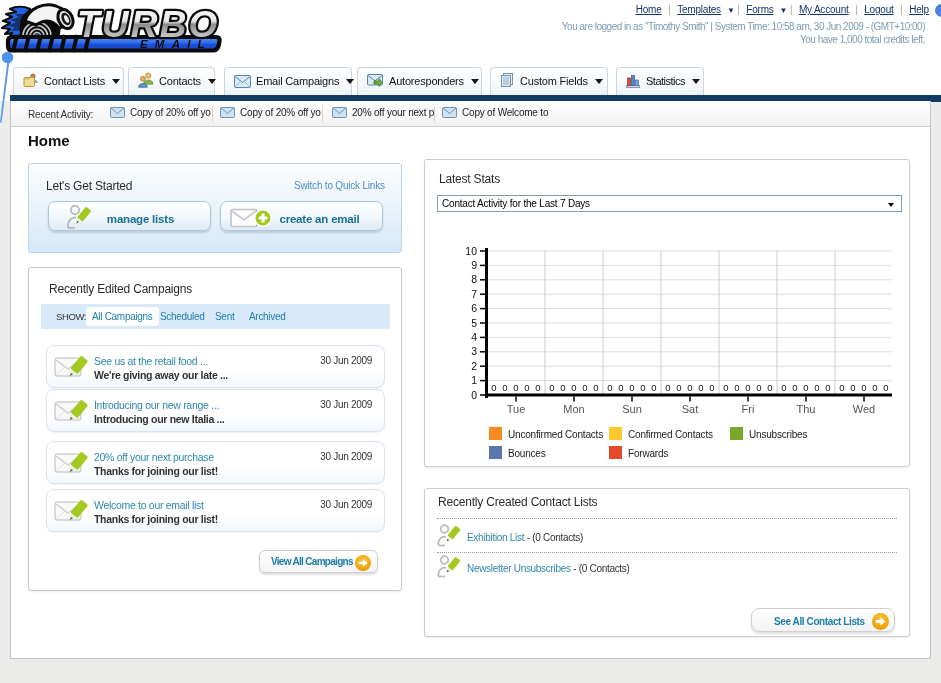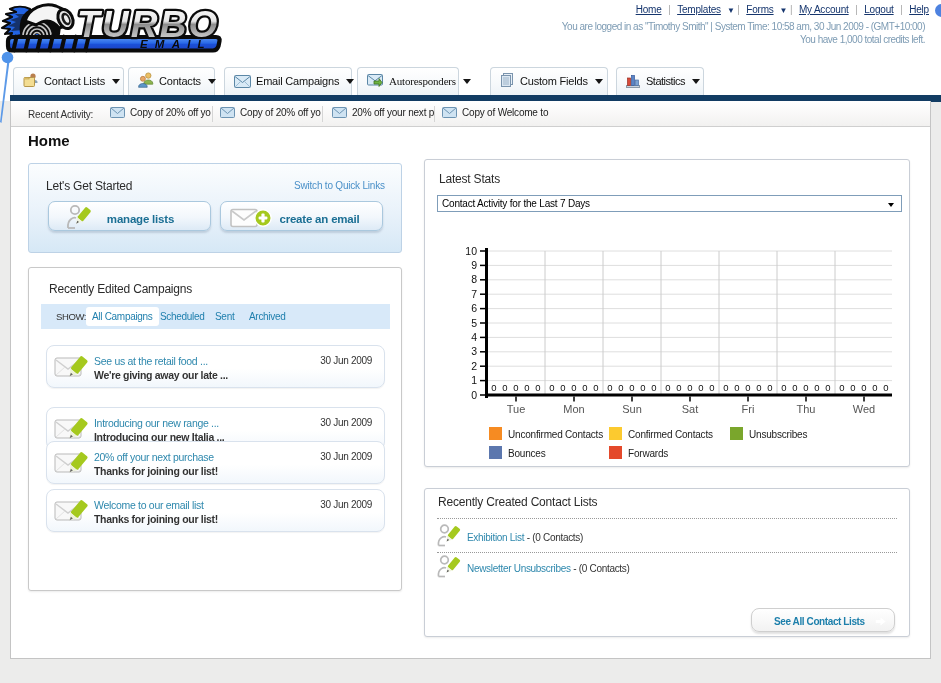--- a/index.html
+++ b/index.html
@@ -136,21 +136,21 @@
           <circle cx="10.3" cy="3.6" r="2.7" fill="#ecc064" stroke="#b08a38" stroke-width="0.7"></circle>
           <path d="M5.8 11.5 C5.8 6.8 14.8 6.8 14.8 11.5 L14.8 12.2 L5.8 12.2 Z" fill="#8db54e" stroke="#5f8430" stroke-width="0.7"></path>
           <circle cx="4.9" cy="6.8" r="2.5" fill="#e8a766" stroke="#b5763a" stroke-width="0.7"></circle>
           <path d="M0.6 14.8 C0.6 10.4 9.2 10.4 9.2 14.8 L9.2 15.3 L0.6 15.3 Z" fill="#5b97c9" stroke="#39648c" stroke-width="0.7"></path>
         </svg></span>Contacts<span class="arr"></span></div>
   <div class="tab" style="left:224px;width:128px;"><span class="ic"><svg width="17" height="13" viewBox="0 0 17 13">
           <rect x="0.5" y="0.5" width="16" height="12" rx="1" fill="#d9eaf6" stroke="#5b87a6"></rect>
           <path d="M1 1.5 L8.5 7.5 L16 1.5" fill="none" stroke="#5b87a6"></path>
           <path d="M1 12 L6.5 6.5 M16 12 L10.5 6.5" fill="none" stroke="#9cbcd4"></path>
         </svg></span>Email Campaigns<span class="arr"></span></div>
-  <div class="tab" style="left:357px;width:102px;font-family:Liberation Serif, serif;"><span class="ic"><svg width="17" height="14" viewBox="0 0 17 14">
+  <div class="tab" style="left:357px;width:125px;"><span class="ic"><svg width="17" height="14" viewBox="0 0 17 14">
           <rect x="0.5" y="0.5" width="15" height="10.5" rx="1" fill="#d9eaf6" stroke="#5b87a6"></rect>
           <path d="M1 1.5 L8 6.8 L15 1.5" fill="none" stroke="#5b87a6"></path>
           <path d="M9 8 L14 8 L14 5.5 L17 9.5 L14 13.5 L14 11 L9 11 Z" fill="#6db33f" stroke="#3f7420" stroke-width="0.8" transform="translate(-2 -1)"></path>
         </svg></span>Autoresponders<span class="arr"></span></div>
   <div class="tab" style="left:490px;width:118px;"><span class="ic"><svg width="15" height="15" viewBox="0 0 15 15">
           <rect x="3.5" y="0.5" width="9" height="11" fill="#e8f0f8" stroke="#7a94ad"></rect>
           <rect x="1.5" y="2.5" width="9" height="11" fill="#dbe7f2" stroke="#7a94ad"></rect>
           <g stroke="#9db4c9">
             <line x1="3" y1="5" x2="9" y2="5"></line>
             <line x1="3" y1="7" x2="9" y2="7"></line>
@@ -239,21 +239,21 @@
         <g transform="rotate(40 22 16)">
           <rect x="18" y="3" width="9" height="17" rx="1.5" fill="#a5c91e"></rect>
           <path d="M18 20 L22.5 26.5 L27 20 Z" fill="#eef2da"></path>
           <path d="M21.2 23 L22.5 26.5 L23.8 23 Z" fill="#666"></path>
         </g>
       </svg>
     <div class="t">See us at the retail food ...</div>
       <div class="s">We're giving away our late ...</div>
       <div class="d">30 Jun 2009</div>
   </div>
-  <div class="citem" style="top:407px;">
+  <div class="citem" style="top:389px;">
     <svg width="35" height="31" viewBox="0 0 35 31">
         <g>
           <rect x="1" y="6" width="26" height="18" rx="2" fill="#f8f8f8" stroke="#b9b9b9"></rect>
           <path d="M2 8 L14 17 L26 8" fill="none" stroke="#cfcfcf" stroke-width="1.4"></path>
           <path d="M2 23 L11 15 M26 23 L17 15" fill="none" stroke="#e2e2e2"></path>
         </g>
         <g transform="rotate(40 22 16)">
           <rect x="18" y="3" width="9" height="17" rx="1.5" fill="#a5c91e"></rect>
           <path d="M18 20 L22.5 26.5 L27 20 Z" fill="#eef2da"></path>
           <path d="M21.2 23 L22.5 26.5 L23.8 23 Z" fill="#666"></path>
@@ -289,20 +289,33 @@
         </g>
         <g transform="rotate(40 22 16)">
           <rect x="18" y="3" width="9" height="17" rx="1.5" fill="#a5c91e"></rect>
           <path d="M18 20 L22.5 26.5 L27 20 Z" fill="#eef2da"></path>
           <path d="M21.2 23 L22.5 26.5 L23.8 23 Z" fill="#666"></path>
         </g>
       </svg>
     <div class="t">Welcome to our email list</div>
       <div class="s">Thanks for joining our list!</div>
       <div class="d">30 Jun 2009</div>
+  </div>
+  <div class="viewall">View All Campaigns
+    <svg style="position:absolute;right:6px;top:4px;" width="16" height="16" viewBox="0 0 16 16">
+        <defs>
+          <radialGradient id="og1" cx="0.5" cy="0.35" r="0.8">
+            <stop offset="0" stop-color="#fdc63f"></stop>
+            <stop offset="0.6" stop-color="#f2a60d"></stop>
+            <stop offset="1" stop-color="#e08f00"></stop>
+          </radialGradient>
+        </defs>
+        <circle cx="8" cy="8" r="8" fill="url(#og1)"></circle>
+        <path d="M3.5 6.7 L8 6.7 L8 4.2 L12.8 8 L8 11.8 L8 9.3 L3.5 9.3 Z" fill="#fff"></path>
+      </svg>
   </div>
 
   <div class="boxstats"></div>
   <div class="btitle" style="left:439px;top:172px;">Latest Stats</div>
   <div class="statsel">Contact Activity for the Last 7 Days<span class="dd"></span></div>
   <svg class="abs" style="left:425px;top:240px;" width="485" height="185" viewBox="0 0 485 185">
     <g id="hgrid" stroke="#dedede">
         <line x1="62" y1="140.6" x2="467" y2="140.6"></line>
         <line x1="62" y1="126.2" x2="467" y2="126.2"></line>
         <line x1="62" y1="111.8" x2="467" y2="111.8"></line>

